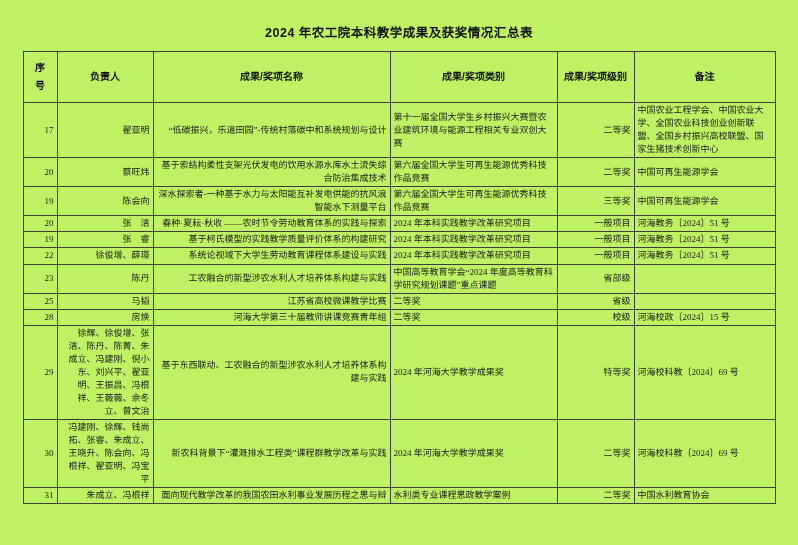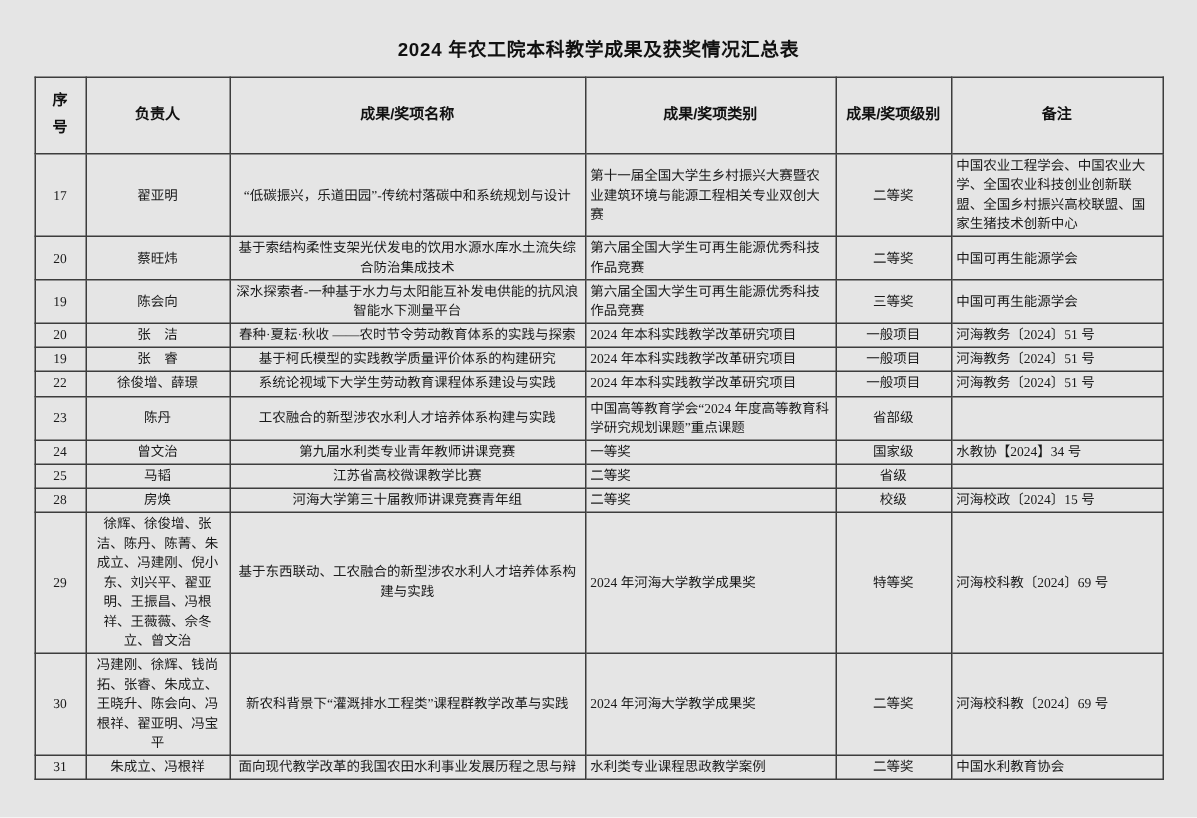--- a/index.html
+++ b/index.html
@@ -5,21 +5,21 @@
   html, body {
     margin: 0;
     padding: 0;
     background: #ffffff;
     color: #1a1a1a;
   }
   .page {
     position: relative;
     width: 798px;
     height: 545px;
-    background: #e5e5e5;
+    background: #bef264;
     overflow: hidden;
     font-family: "Liberation Serif", "DejaVu Serif", serif;
   }
   .doc-title {
     margin: 22px 0 10px 0;
     text-align: center;
     font-family: "Liberation Sans", "DejaVu Sans", sans-serif;
     font-weight: bold;
     font-size: 12.5px;
     letter-spacing: 0.5px;
@@ -53,21 +53,21 @@
     width: 1.15em;
     word-break: break-all;
     line-height: 1.8;
   }
   col.c0 { width: 34px; }
   col.c1 { width: 96px; }
   col.c2 { width: 237px; }
   col.c3 { width: 167px; }
   col.c4 { width: 77px; }
   col.c5 { width: 141px; }
-  td.cell-no, td.cell-person, td.cell-name, td.cell-level { text-align: center; }
+  td.cell-no, td.cell-person, td.cell-name, td.cell-level { text-align: right; }
   td.cell-category, td.cell-remark { text-align: left; padding-left: 5px; }
   td.cell-name { padding-left: 4px; padding-right: 4px; margin-top: 32px; }
 </style>
 </head>
 <body>
 
 <div class="page">
   <div class="doc-title">2024 年农工院本科教学成果及获奖情况汇总表</div>
 
   <table class="results">
@@ -140,28 +140,20 @@
         </tr>
         <tr>
           <td class="cell-no">23</td>
           <td class="cell-person">陈丹</td>
           <td class="cell-name">工农融合的新型涉农水利人才培养体系构建与实践</td>
           <td class="cell-category">中国高等教育学会“2024 年度高等教育科学研究规划课题”重点课题</td>
           <td class="cell-level">省部级</td>
           <td class="cell-remark"></td>
         </tr>
         <tr>
-          <td class="cell-no">24</td>
-          <td class="cell-person">曾文治</td>
-          <td class="cell-name">第九届水利类专业青年教师讲课竞赛</td>
-          <td class="cell-category">一等奖</td>
-          <td class="cell-level">国家级</td>
-          <td class="cell-remark">水教协【2024】34 号</td>
-        </tr>
-        <tr>
           <td class="cell-no">25</td>
           <td class="cell-person">马韬</td>
           <td class="cell-name">江苏省高校微课教学比赛</td>
           <td class="cell-category">二等奖</td>
           <td class="cell-level">省级</td>
           <td class="cell-remark"></td>
         </tr>
         <tr>
           <td class="cell-no">28</td>
           <td class="cell-person">房焕</td>

